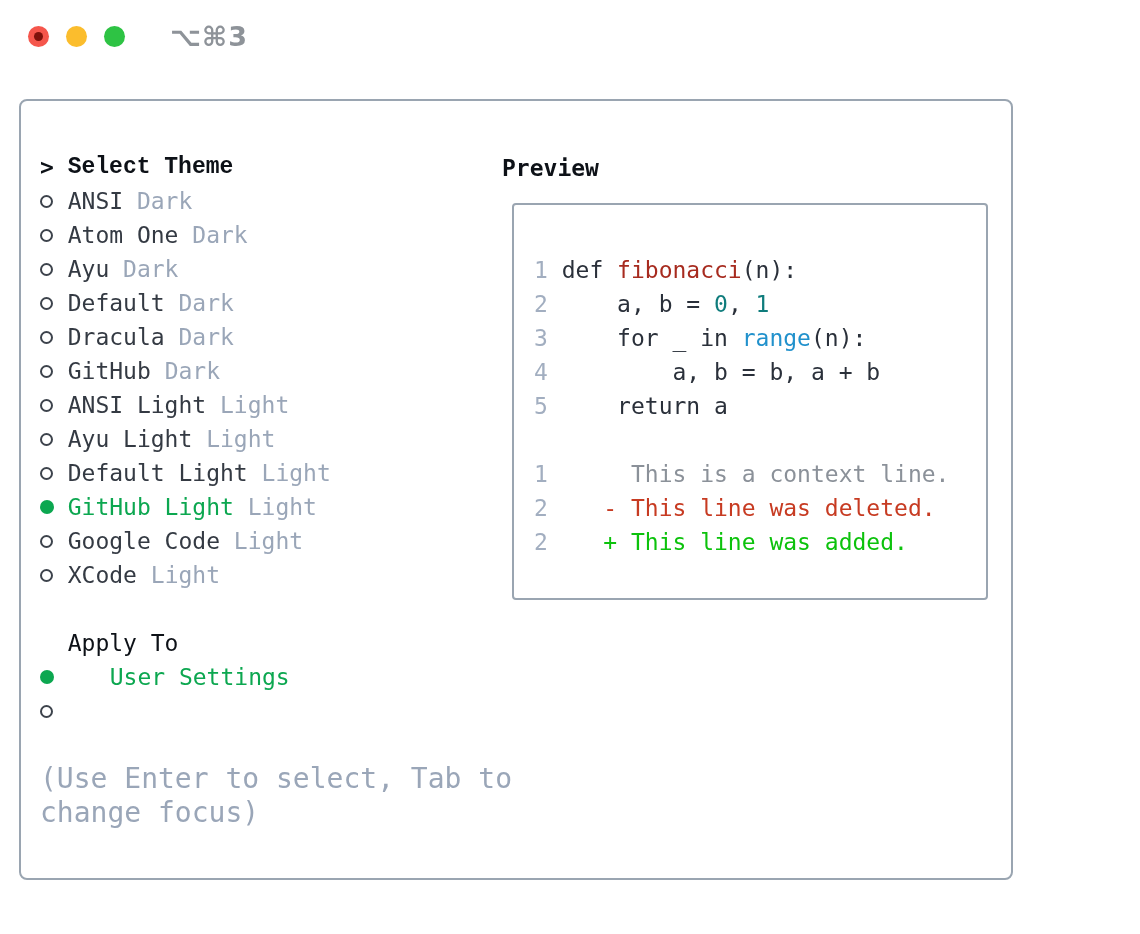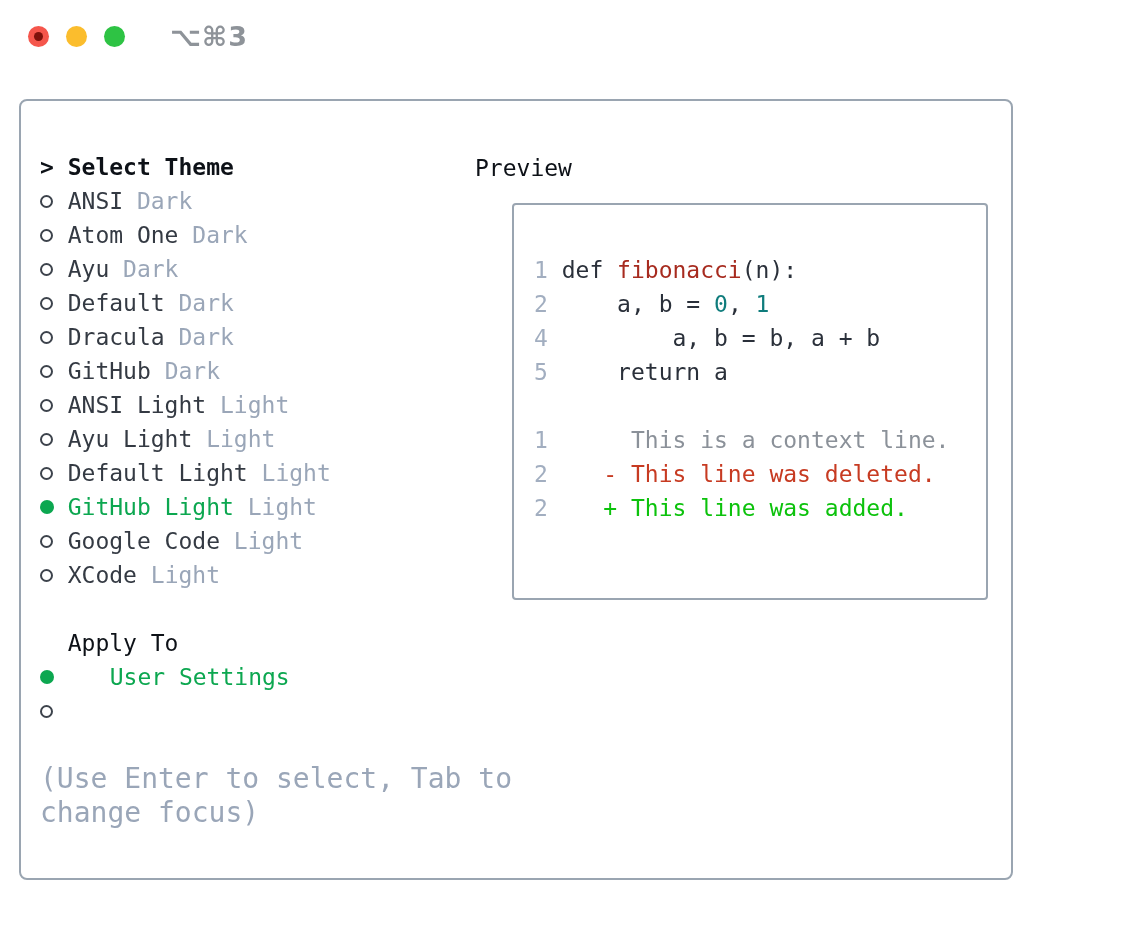--- a/index.html
+++ b/index.html
@@ -27,36 +27,36 @@
     position: absolute; left: 19px; top: 99px; width: 994px; height: 781px;
     box-sizing: border-box; border: 2px solid var(--border); border-radius: 8px;
     background: #fff;
   }
 
   
   .left-stack { position: absolute; left: 19px; top: 49px; }
   .lrow { display: flex; align-items: center; height: 34px; font-size: 23px; white-space: pre; color: var(--text-dark); }
   .marker { display: inline-flex; align-items: center; width: 2ch; flex: 0 0 auto; }
   .prefix { font-weight: bold; color: var(--text-black); }
-  .title-text { font-weight: bold; color: var(--text-black); }
+  .title-text { font-weight: bold; color: var(--text-black); font-family: Liberation Mono, monospace; }
   .circle { width: 13px; height: 13px; border-radius: 50%; box-sizing: border-box; border: 2px solid var(--bullet); }
   .circle.filled { border: none; background: var(--green-accent); width: 14px; height: 14px; }
   .theme-name { color: var(--text-dark); }
   .lrow.sel .theme-name { color: var(--green-accent); }
   .variant { color: var(--muted); }
   .blank-row { height: 34px; }
   .section-title { color: var(--text-black); }
   .apply-label { color: var(--text-dark); }
   .lrow.sel .apply-label { color: var(--green-accent); margin-left: 42px; }
   .hint-row { height: 34px; line-height: 34px; font-size: 28px; white-space: pre; color: var(--muted); }
 
   
   .preview-title {
-    position: absolute; left: 454px; top: 50px; height: 34px; line-height: 34px;
-    font-size: 23px; font-weight: normal; color: var(--text-black); white-space: pre; text-align: center;
+    position: absolute; left: 481px; top: 50px; height: 34px; line-height: 34px;
+    font-size: 23px; font-weight: bold; color: var(--text-black); white-space: pre; text-align: center;
   }
   .preview-box {
     position: absolute; left: 491px; top: 102px; width: 476px; height: 397px;
     box-sizing: border-box; border: 2px solid var(--border); border-radius: 4px;
     background: #fff; overflow: hidden;
   }
   .code-area { padding: 48px 0 0 20px; }
   .crow { height: 34px; line-height: 34px; font-size: 23px; white-space: pre; }
   .ln { color: var(--line-num); }
   .seg-code    { color: var(--code-dark); }
@@ -146,20 +146,21 @@
     <div class="hint-row">change focus)</div>
   </div>
 
   <div class="preview-title">Preview</div>
 
   <div class="preview-box">
     <div class="code-area">
       <div id="code-mount">
           <div class="crow"><span class="ln">1 </span><span class="seg-code">def </span><span class="seg-func">fibonacci</span><span class="seg-code">(n):</span></div>
           <div class="crow"><span class="ln">2 </span><span class="seg-code">    a, b = </span><span class="seg-num">0</span><span class="seg-code">, </span><span class="seg-num">1</span></div>
+          <div class="crow"><span class="ln">3 </span><span class="seg-code">    for _ in </span><span class="seg-builtin">range</span><span class="seg-code">(n):</span></div>
           <div class="crow"><span class="ln">4 </span><span class="seg-code">        a, b = b, a + b</span></div>
           <div class="crow"><span class="ln">5 </span><span class="seg-code">    return a</span></div>
         </div>
       <div class="blank-row"></div>
       <div id="diff-mount">
           <div class="crow"><span class="ln">1 </span><span class="seg-context">     This is a context line.</span></div>
           <div class="crow"><span class="ln">2 </span><span class="seg-deleted">   - This line was deleted.</span></div>
           <div class="crow"><span class="ln">2 </span><span class="seg-added">   + This line was added.</span></div>
         </div>
     </div>

